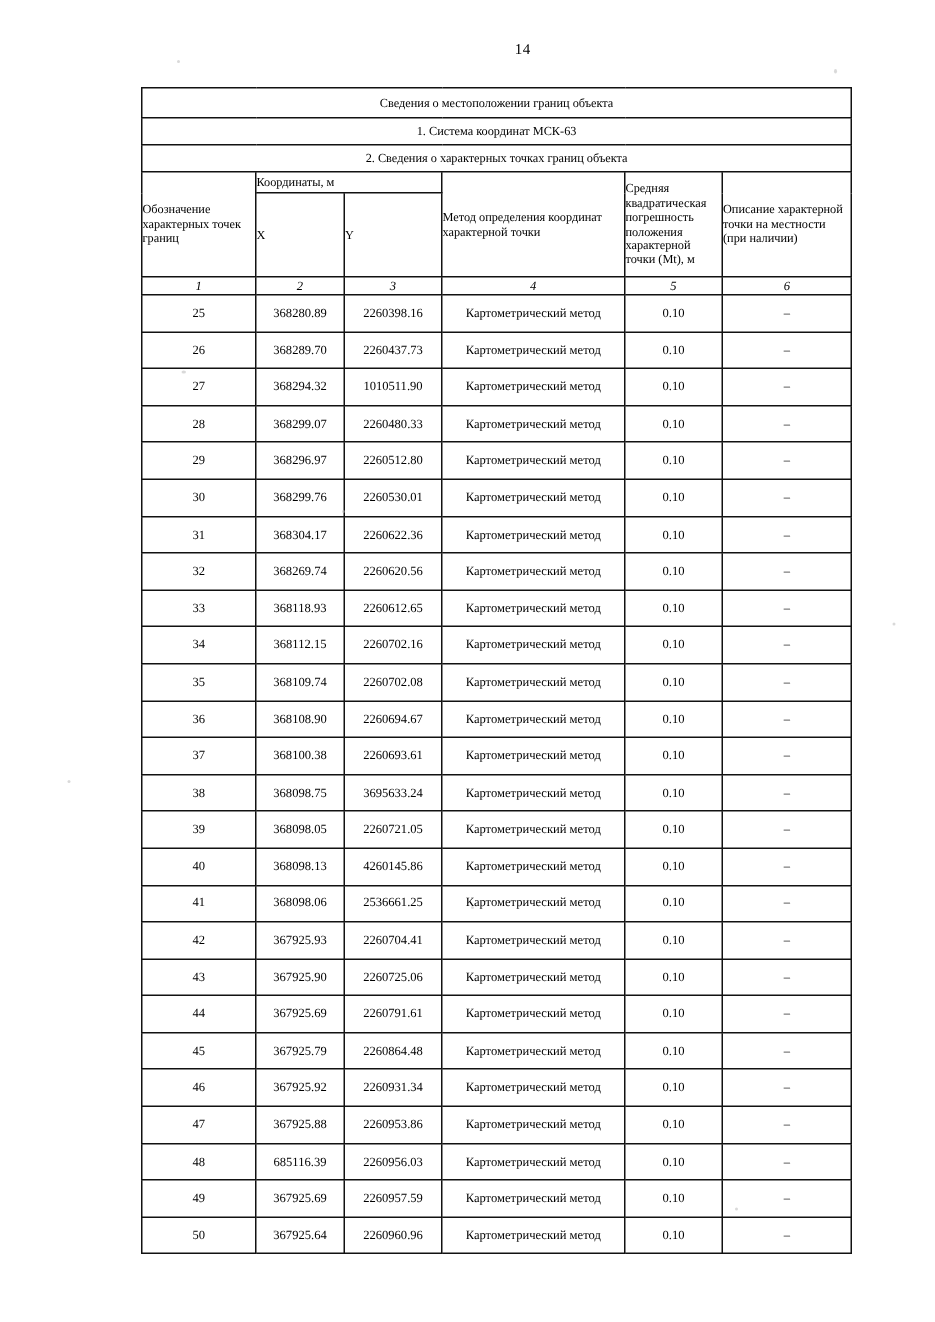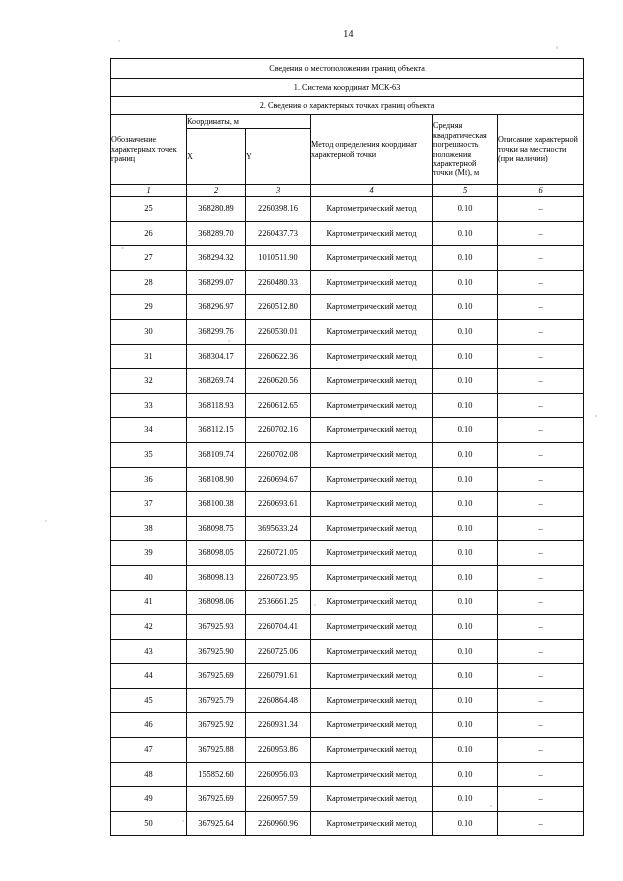--- a/index.html
+++ b/index.html
@@ -27,21 +27,21 @@
     left: 0;
     top: 28px;
     width: 623px;
     text-align: center;
     font-size: 10px;
     letter-spacing: 0.3px;
     margin-left: 37px;
   }
   .doc-table {
     position: absolute;
-    left: 110px;
+    left: 94px;
     top: 58px;
     width: 473px;
     border-collapse: collapse;
     table-layout: fixed;
     padding-left: 16px;
   }
   .doc-table td, .doc-table th {
     border: 1px solid #111111;
     padding: 0;
     font-weight: normal;
@@ -271,21 +271,21 @@
           <td>39</td>
           <td>368098.05</td>
           <td>2260721.05</td>
           <td class="method-cell">Картометрический метод</td>
           <td>0.10</td>
           <td class="dash-cell">–</td>
         </tr>
         <tr class="data-row">
           <td>40</td>
           <td>368098.13</td>
-          <td>2260723.95</td>
+          <td>4260145.86</td>
           <td class="method-cell">Картометрический метод</td>
           <td>0.10</td>
           <td class="dash-cell">–</td>
         </tr>
         <tr class="data-row">
           <td>41</td>
           <td>368098.06</td>
           <td>2536661.25</td>
           <td class="method-cell">Картометрический метод</td>
           <td>0.10</td>
@@ -334,21 +334,21 @@
         <tr class="data-row">
           <td>47</td>
           <td>367925.88</td>
           <td>2260953.86</td>
           <td class="method-cell">Картометрический метод</td>
           <td>0.10</td>
           <td class="dash-cell">–</td>
         </tr>
         <tr class="data-row">
           <td>48</td>
-          <td>155852.60</td>
+          <td>685116.39</td>
           <td>2260956.03</td>
           <td class="method-cell">Картометрический метод</td>
           <td>0.10</td>
           <td class="dash-cell">–</td>
         </tr>
         <tr class="data-row">
           <td>49</td>
           <td>367925.69</td>
           <td>2260957.59</td>
           <td class="method-cell">Картометрический метод</td>

